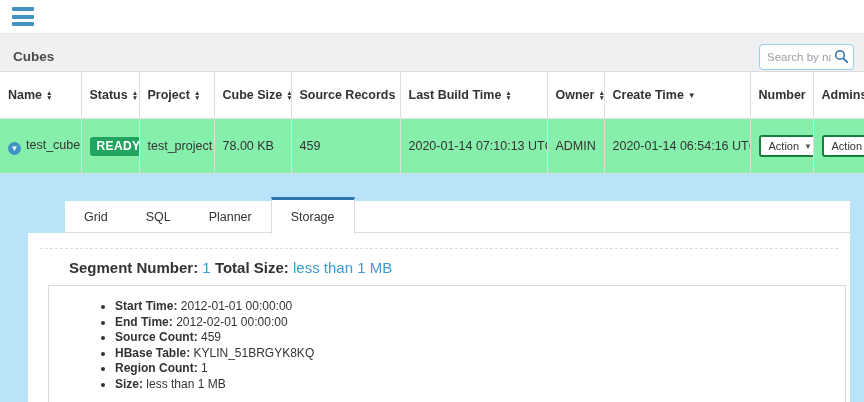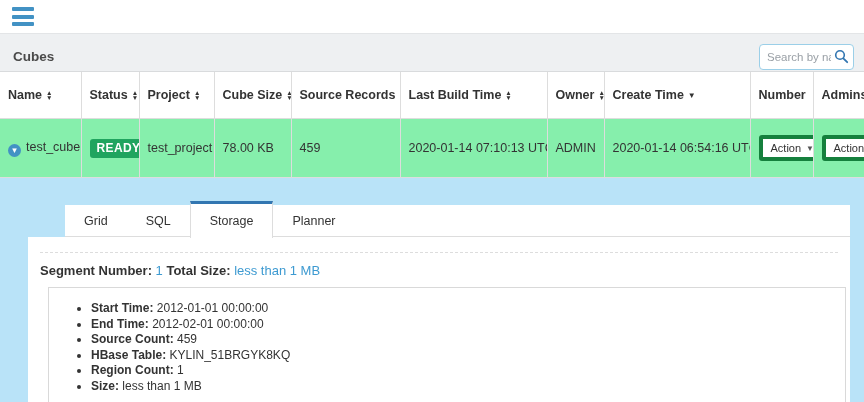--- a/index.html
+++ b/index.html
@@ -29,40 +29,40 @@
   thead th { height:28px; font-weight:bold; background:#fff; }
   tbody td { height:30px; background:#86efac; }
   .sort-both { display:inline-flex; flex-direction:column; vertical-align:middle; margin-left:4px; position:relative; top:-1px; }
   .sort-both i { font-style:normal; font-size:6.5px; line-height:5px; color:#333; }
   .sort-desc { font-size:8px; margin-left:4px; color:#333; vertical-align:middle; }
   .expand-icon { display:inline-flex; width:13px; height:13px; border-radius:50%; background:var(--accent_light,#3a87c8);
     color:#fff; font-size:9px; line-height:13px; align-items:center; justify-content:center;
     vertical-align:-2px; margin-right:5px; cursor:pointer; }
   .badge-ready { display:inline-block; background:var(--ready_green,#20a45f); color:#fff; font-size:12px;
     font-weight:bold; padding:2.5px 7px; border-radius:3px; letter-spacing:.4px; }
-  .btn-action { display:inline-flex; align-items:center; gap:5px; background:#fff; border:4px solid #15803d;
+  .btn-action { display:inline-flex; align-items:center; gap:5px; background:#fff; border:2px solid #15803d;
     border-radius:3px; font-size:11px; color:#333; padding:3px 8px; cursor:pointer; font-family:"Liberation Sans",sans-serif; }
   .btn-action .caret { font-size:8px; color:#555; }
 
   
   .drawer { height:265px; background:var(--panel_blue,#b9e3f8); padding:27px 14px 20px 28px; }
   .tabbar { display:flex; height:32px; background:#fff; border-bottom:1px solid #ddd; margin-left:37px; position:relative; }
   .tab { display:flex; align-items:center; padding:0 19px; font-size:12.5px; color:#333; cursor:pointer; }
   .tab.active { background:#fff; border:1px solid #ddd; border-bottom:none;
     border-top:3px solid var(--accent,#3276b1); height:37px; margin-top:-4px; margin-bottom:-1px;
     position:relative; z-index:2; }
   .tab-content { background:#fff; height:179px; padding:15px 12px 14px 12px; overflow:hidden; }
   .storage-pane { border-top:1px dashed #ddd; padding-top:10px; }
-  .summary-line { font-size:13px; }
+  .summary-line { font-size:15px;margin-left:29px; }
   .summary-line b { font-weight:bold; }
   .blue-val { color:var(--link_blue,#3d9ad1); }
   .segment-box { border:1px solid #d9d9d9; margin:9px 0 0 8px; width:798px; padding:9px 12px 8px 12px; background:#fff; }
   .segment-head { font-size:12px; margin-bottom:4px; }
   .segment-box ul { margin:4px 0 4px 0; padding-left:30px; }
-  .segment-box li { font-size:12px; line-height:15.5px; color:#333; }
+  .segment-box li { font-size:12px; line-height:15.5px; color:#333;margin-left:24px; }
   .segment-box li b, .segment-head b { font-weight:bold; }
 </style>
 </head>
 <body>
 
 <div class="topbar">
   <div class="hamburger">
       <i></i>
       <i></i>
       <i></i>
@@ -154,22 +154,22 @@
           </button>
       </td>
     </tr>
   </tbody>
 </table>
 
 <div class="drawer">
   <div class="tabbar">
     <div class="tab">Grid</div>
     <div class="tab">SQL</div>
+    <div class="tab">Planner</div>
     <div class="tab active">Storage</div>
-    <div class="tab">Planner</div>
   </div>
 
   <div class="tab-content">
     <div class="storage-pane">
       <div class="summary-line">
         <b>Segment Number:</b>
         <span class="blue-val">1</span>
         <b>Total Size:</b>
         <span class="blue-val">less than 1 MB</span>
       </div>

